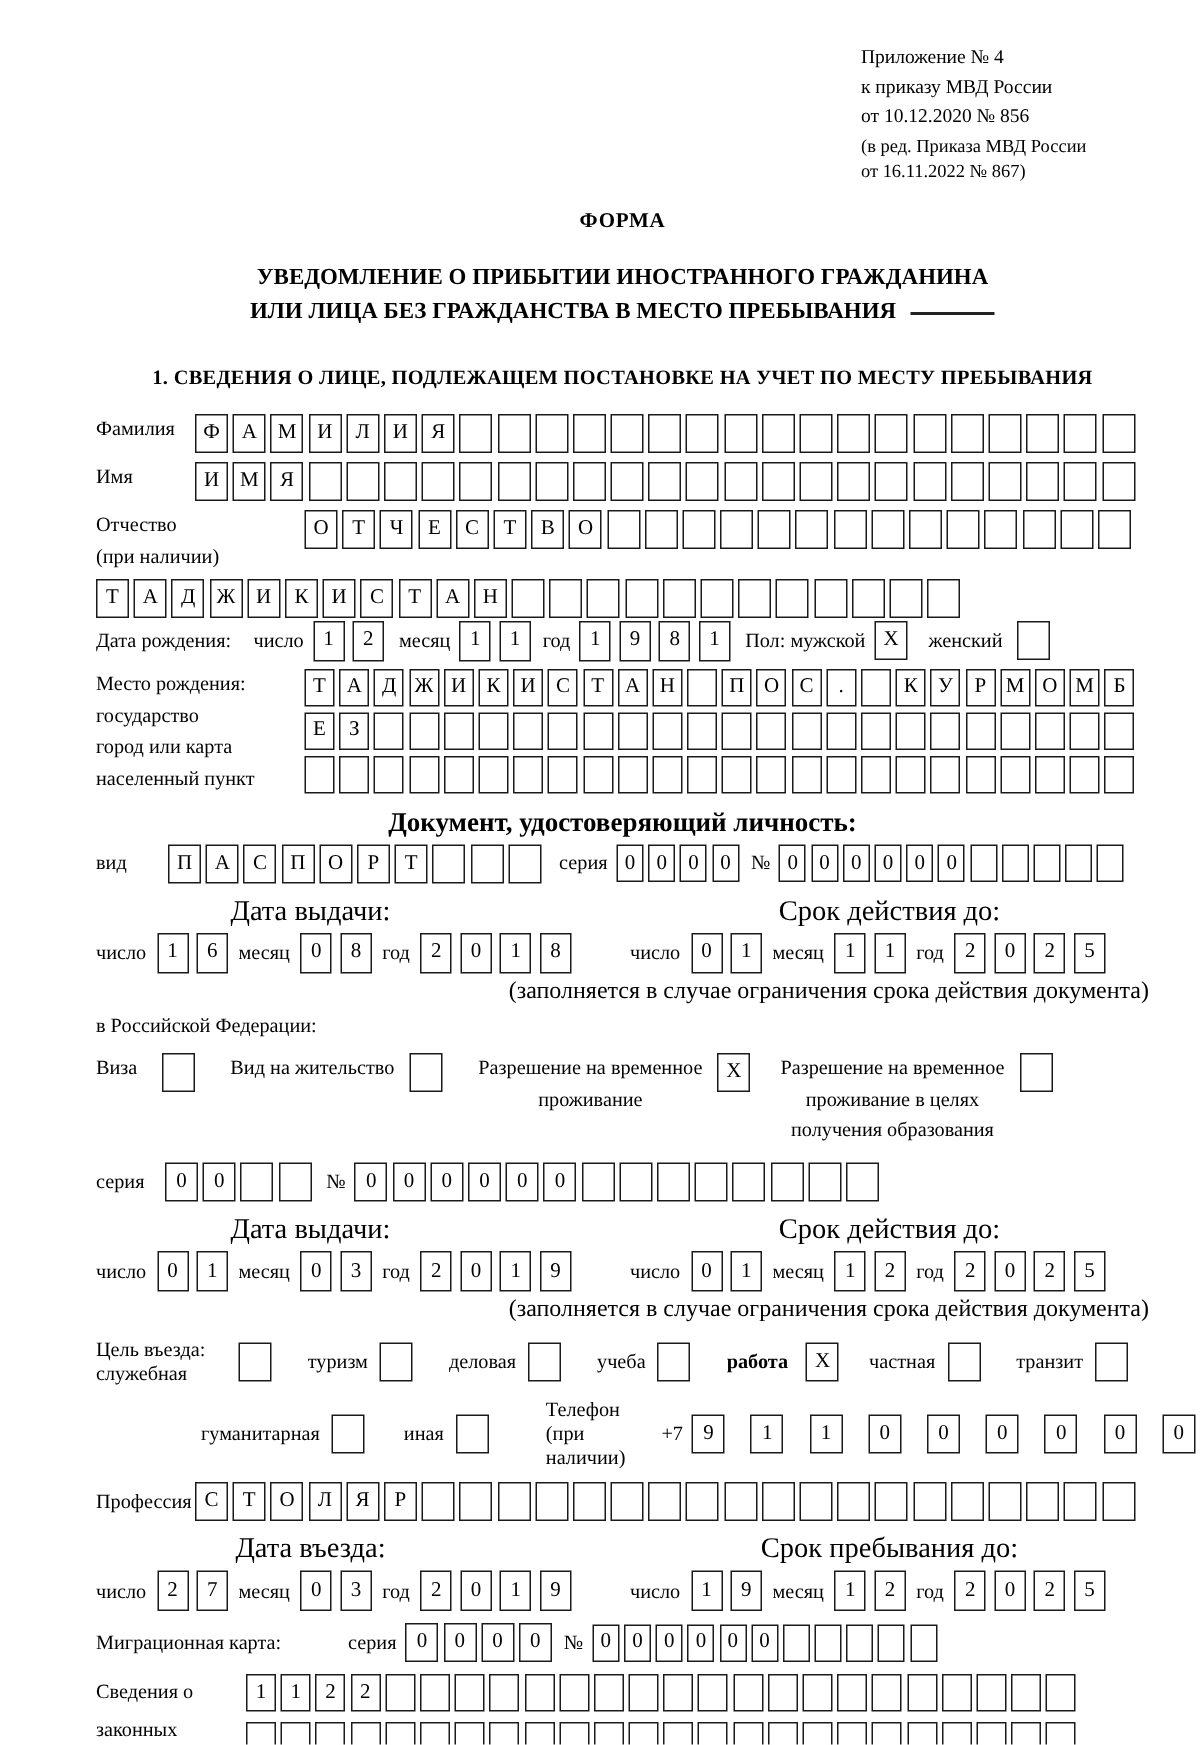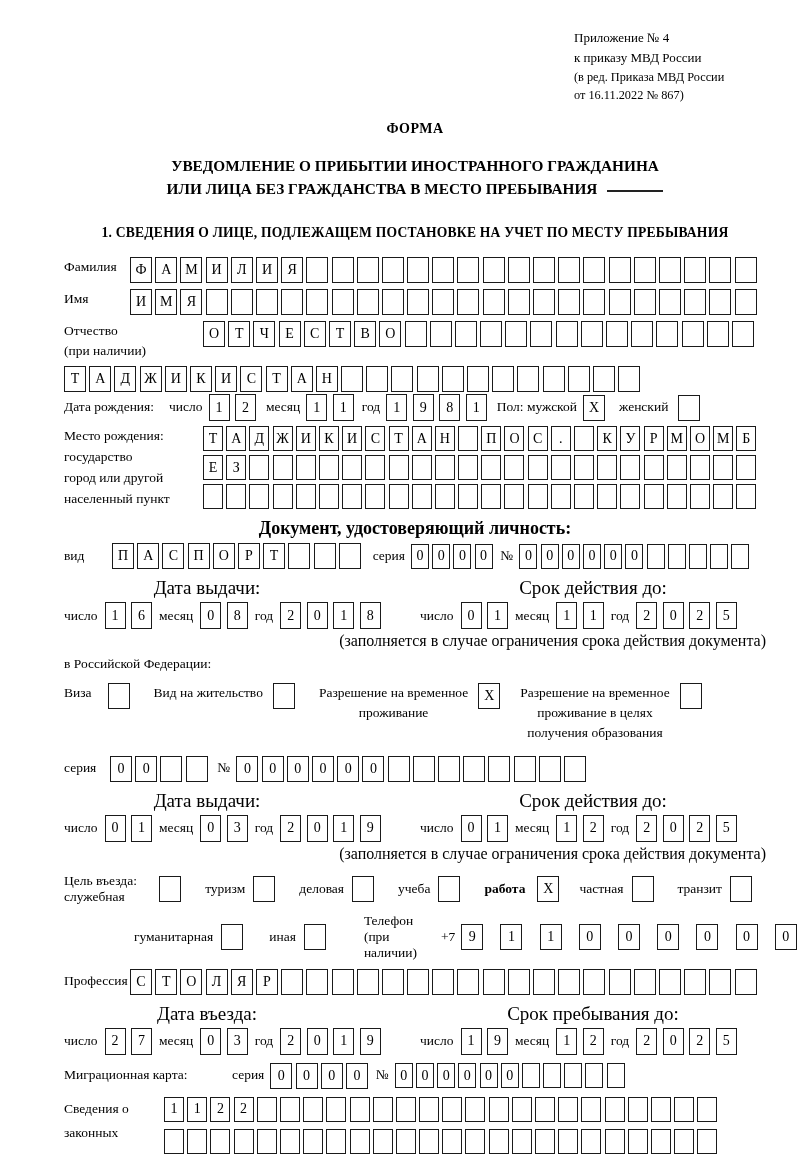--- a/index.html
+++ b/index.html
@@ -56,20 +56,21 @@
   .reps .lbl{line-height:1.8;}
 </style>
 </head>
 <body>
 
 <div class="page">
 
   <div class="hdr">
     <div>Приложение № 4</div>
     <div>к приказу МВД России</div>
+    <div>от 10.12.2020 № 856</div>
     <div class="amend">
       <div>(в ред. Приказа МВД России</div>
       <div>от 16.11.2022 № 867)</div>
     </div>
   </div>
   <div class="forma">ФОРМА</div>
 
   <div class="title">
     <div>УВЕДОМЛЕНИЕ О ПРИБЫТИИ ИНОСТРАННОГО ГРАЖДАНИНА</div>
     <div><span>ИЛИ ЛИЦА БЕЗ ГРАЖДАНСТВА В МЕСТО ПРЕБЫВАНИЯ</span><span class="uline"></span></div>
@@ -224,21 +225,21 @@
     <span class="lbl" style="margin-left:14px;margin-right:10px;">женский</span>
     <span class="cells">
         <span class="cell"></span>
       </span>
   </div>
 
   <div class="frow" style="margin-top:5px;">
     <span class="lbl w139">
       <span>Место рождения:</span><br>
       <span>государство</span><br>
-      <span>город или другой</span><br>
+      <span>город или карта</span><br>
       <span>населенный пункт</span>
     </span>
     <span class="stack">
       <span class="cells sm">
           <span class="cell">Т</span>
           <span class="cell">А</span>
           <span class="cell">Д</span>
           <span class="cell">Ж</span>
           <span class="cell">И</span>
           <span class="cell">К</span>

